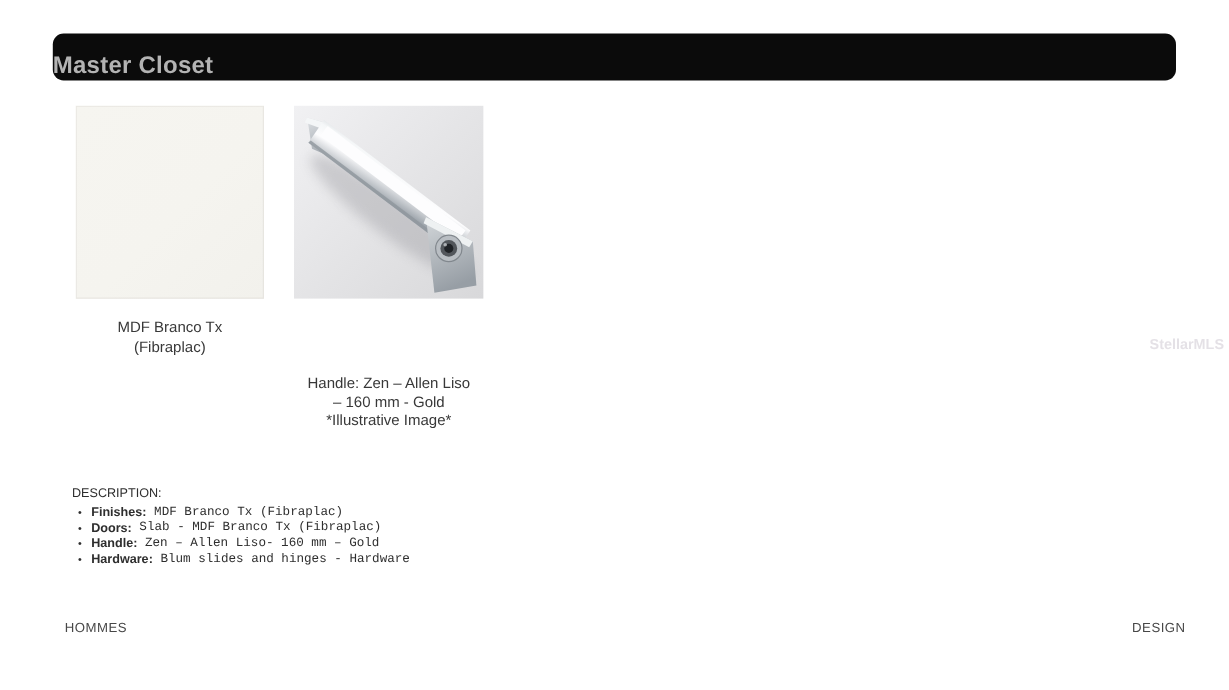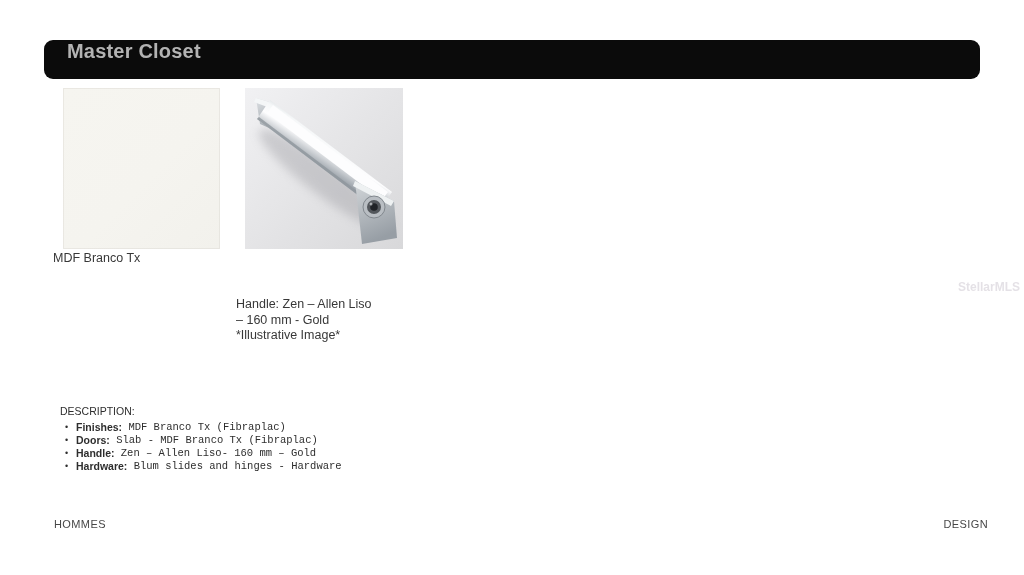--- a/index.html
+++ b/index.html
@@ -8,42 +8,42 @@
     width:1024px;height:575px;
     background:#ffffff;
     overflow:hidden;
     font-family:"Liberation Sans", sans-serif;
   }
   
   .header-bar{
     position:absolute;left:44px;top:28px;width:936px;height:39px;
     background:var(--header-bg,#0b0b0b);
     border-radius:9px;
-    display:flex;align-items:flex-start;
-    padding-left:23px;box-sizing:border-box;margin-top:12px;
+    display:flex;align-items:flex-end;
+    padding-left:0;box-sizing:border-box;
   }
   .header-title{
     font-size:20px;font-weight:bold;
     color:var(--header-text,#b3b3b3);
     letter-spacing:0.2px;
   }
   
   .figure-swatch{position:absolute;left:63px;top:88px;width:157px;height:161px;}
   .swatch{
     width:100%;height:100%;
     background:linear-gradient(135deg,#f6f5f0 0%, var(--swatch-fill,#f5f4ef) 55%, #f2f1ec 100%);
     box-shadow:inset 0 0 0 1px rgba(205,203,195,0.30);
   }
   .figure-handle{position:absolute;left:245px;top:88px;width:158px;height:161px;}
   .figure-handle svg{display:block;}
   
   .caption{
-    position:absolute;top:251px;
+    position:absolute;top:266px;
     font-size:12.5px;line-height:15.5px;
-    color:#383838;text-align:left;
+    color:#383838;text-align:center;
   }
   .caption-swatch{left:53px;width:177px;}
   .caption-handle{left:236px;width:176px;margin-top:46px;}
   
   .description{
     position:absolute;left:60px;top:405px;
     font-size:10.5px;line-height:13px;color:#2e2e2e;
   }
   .description-heading{font-weight:normal;margin-bottom:3px;}
   .description-item{display:flex;}
@@ -116,20 +116,21 @@
 
       <circle cx="129" cy="119" r="11" fill="#b9bec3" stroke="#82888e" stroke-width="1"></circle>
       <circle cx="129" cy="119" r="7" fill="#53575c"></circle>
       <circle cx="129" cy="119" r="3.8" fill="#202327"></circle>
       <circle cx="126" cy="116" r="1.5" fill="#d7dadd" opacity="0.7"></circle>
     </svg>
   </div>
 
   <div class="caption caption-swatch">
     <div>MDF Branco Tx</div>
+    <div>(Fibraplac)</div>
   </div>
   <div class="caption caption-handle">
     <div>Handle: Zen – Allen Liso</div>
     <div>– 160 mm - Gold</div>
     <div>*Illustrative Image*</div>
   </div>
 
   <div class="description">
     <div class="description-heading">DESCRIPTION:</div>
     <div class="description-item">

